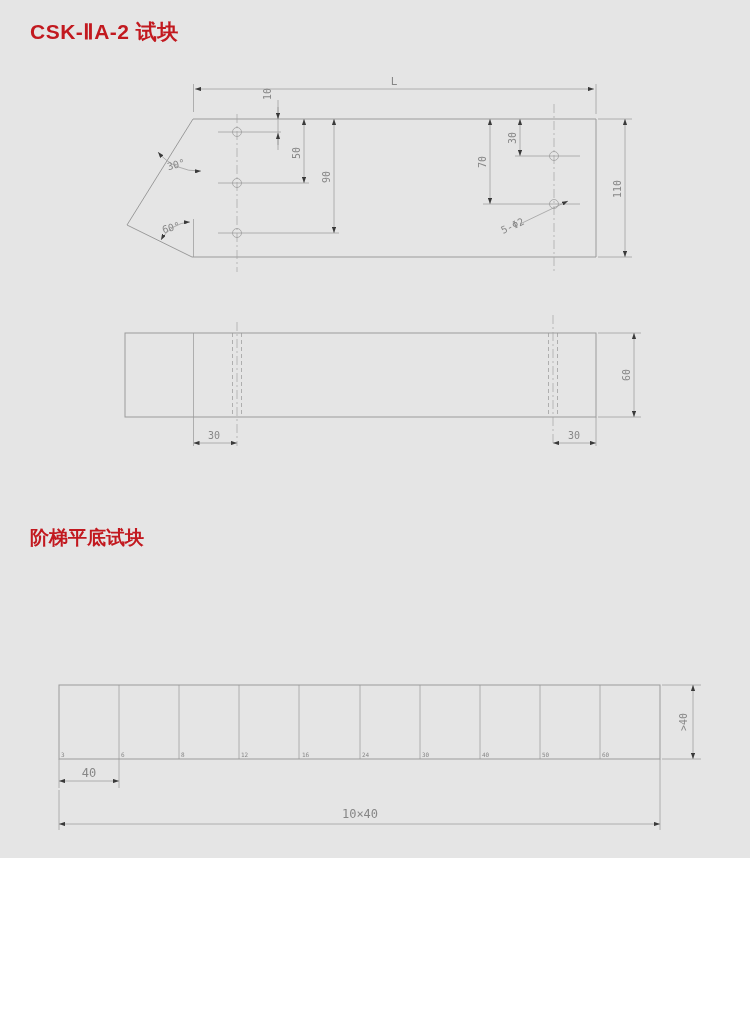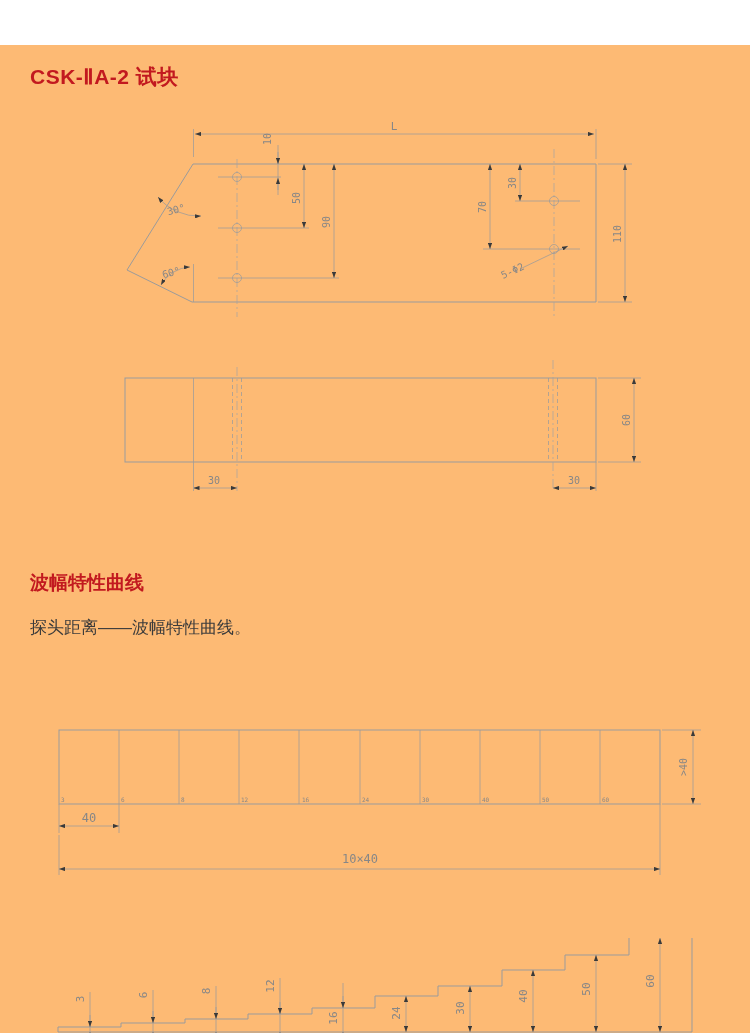--- a/index.html
+++ b/index.html
@@ -1,36 +1,35 @@
 <!DOCTYPE html>
 <html><head>
 <meta charset="utf-8">
 <style>
   html,body{margin:0;padding:0;background:#ffffff;}
-  .page{position:relative;width:750px;height:988px;background:#fdba74;overflow:hidden;
-        font-family:"Liberation Sans",sans-serif;margin-top:45px;}
+  .page{position:relative;width:750px;height:858px;background:#e5e5e5;overflow:hidden;
+        font-family:"Liberation Sans",sans-serif;}
   .abs{position:absolute;}
   .title{left:30px;top:18px;font-size:21px;font-weight:bold;color:#c2191f;letter-spacing:.5px;}
   .heading{left:30px;top:525px;font-size:19px;font-weight:bold;color:#c2191f;}
   .para{left:30px;top:568px;font-size:17px;line-height:29px;color:#3b3b3b;}
   svg text{font-family:"DejaVu Sans Mono",monospace;fill:#878787;}
   .ln{stroke:#9b9b9b;stroke-width:1;fill:none;}
   .thin{stroke:#9b9b9b;stroke-width:.75;fill:none;}
   .dash{stroke:#9b9b9b;stroke-width:.75;fill:none;stroke-dasharray:4 3;}
   .cl{stroke:#a3a3a3;stroke-width:.7;fill:none;stroke-dasharray:9 3 2 3;}
 </style>
 </head>
 <body>
 
 <div class="page">
 
   <div class="abs title">CSK-ⅡA-2 试块</div>
-  <div class="abs heading">波幅特性曲线</div>
+  <div class="abs heading">阶梯平底试块</div>
   <div class="abs para">
-    <div>探头距离——波幅特性曲线。</div>
   </div>
 
   <svg class="abs" style="left:0;top:0" width="750" height="1033" viewBox="0 0 750 1033">
     <defs>
       <marker id="arr" viewBox="0 0 8 5.6" refX="8" refY="2.8" markerWidth="8" markerHeight="5.6" orient="auto-start-reverse">
           <path d="M0,0 L8,2.8 L0,5.6 z" fill="#3a3a3a"></path>
         </marker>
     </defs>
 
     <g>

